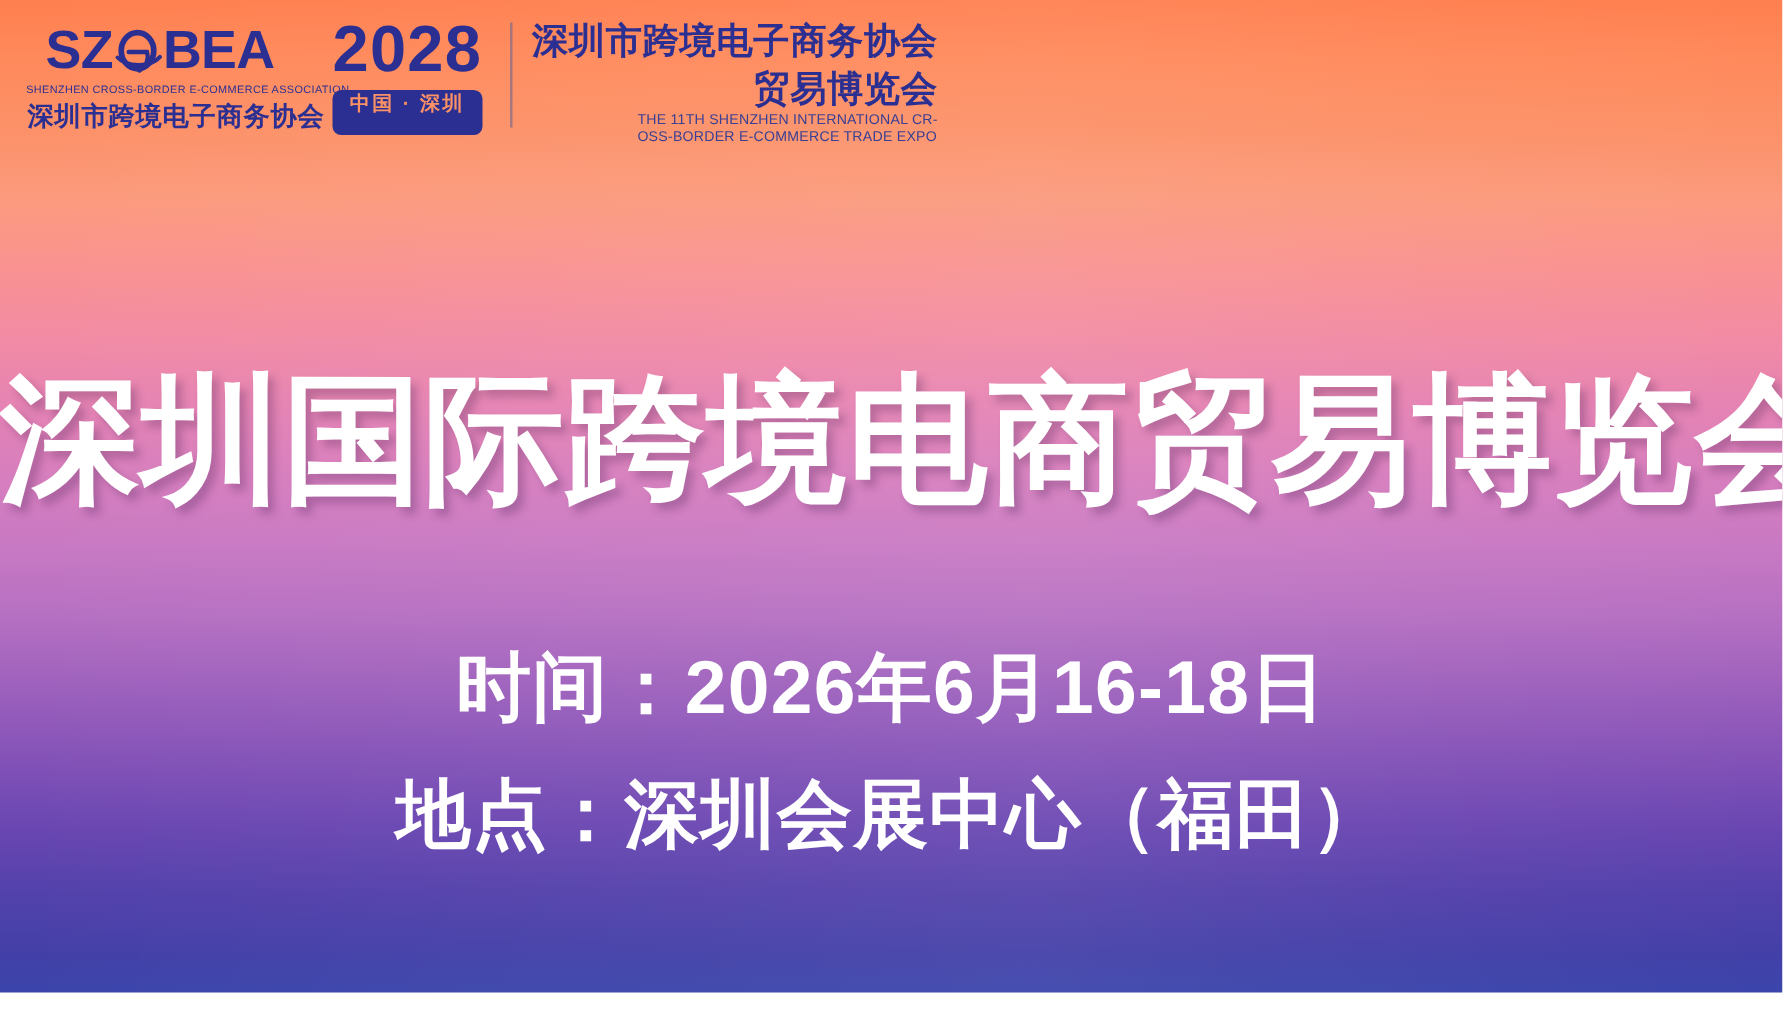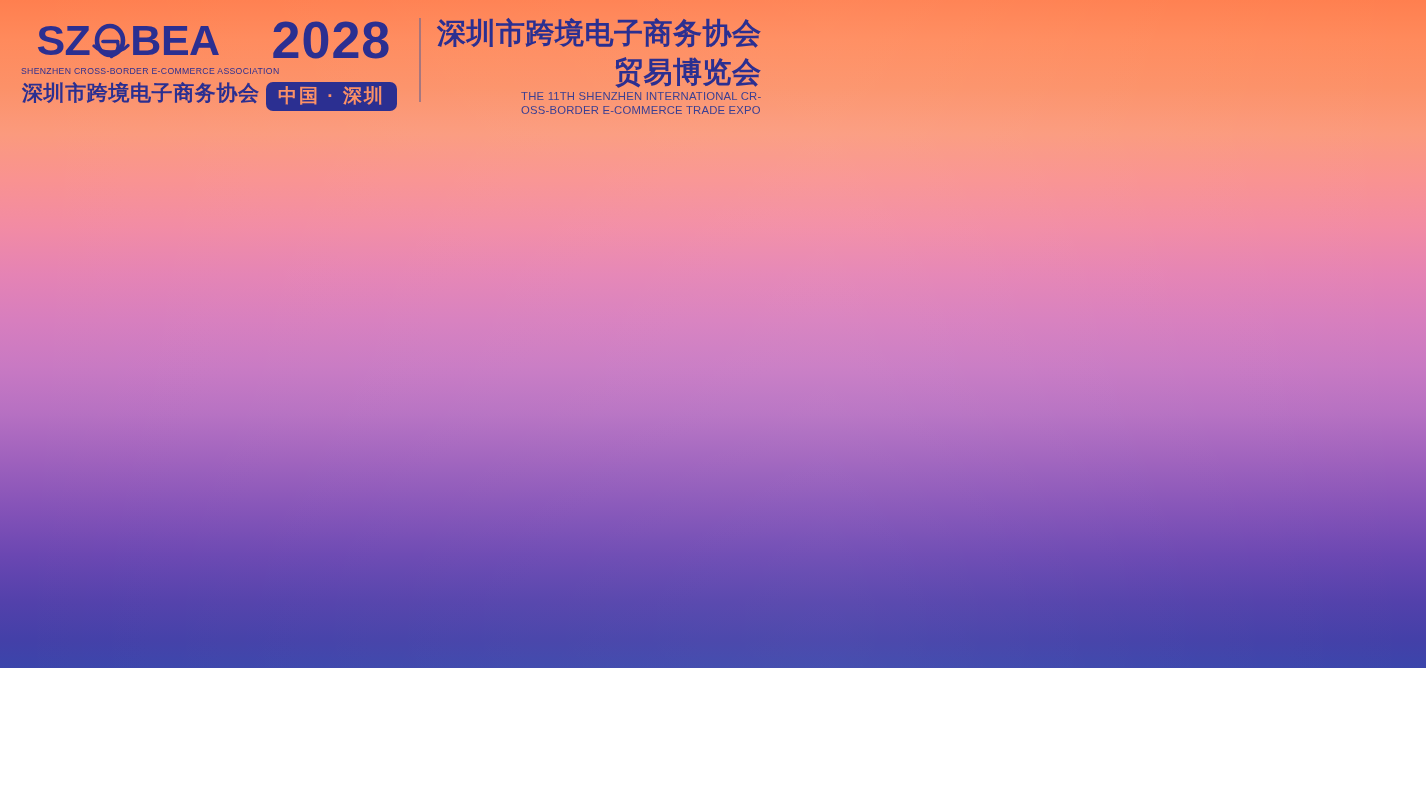--- a/index.html
+++ b/index.html
@@ -10,21 +10,21 @@
   body {
     width: 1426px;
     height: 812px;
     overflow: hidden;
     font-family: "Liberation Sans", "DejaVu Sans", sans-serif;
   }
 
   .banner {
     position: relative;
     width: 1426px;
-    height: 668px;
+    height: 794px;
     overflow: hidden;
     background:
       linear-gradient(180deg,
         #ff7f4f 0%,
         #ff8a5c 6%,
         #fc9168 13%,
         #fb9a7d 20%,
         #f99291 27%,
         #f28ba4 34%,
         #e583b4 41%,
@@ -124,27 +124,27 @@
   }
   .year-num {
     font-size: 52px;
     font-weight: 700;
     color: #2b2f91;
     letter-spacing: 1px;
     line-height: 1;
     font-family: "Liberation Sans", "DejaVu Sans", sans-serif;
   }
   .year-badge {
-    margin-top: 16px;
+    margin-top: 6px;
     background: #2b2f91;
     color: #fc9166;
     border-radius: 7px;
-    font-size: 19px;
-    font-weight: 700;
-    padding: 4px 12px 6px;
+    font-size: 16px;
+    font-weight: 700;
+    padding: 4px 12px 16px;
     letter-spacing: 2px;
     white-space: nowrap;
     line-height: 1;
     font-family: "Liberation Sans", "DejaVu Sans", sans-serif;
   }
 
   .divider {
     width: 2px;
     height: 84px;
     background: #8a6e86;
@@ -270,15 +270,20 @@
       <div class="expo-row2">
         <div class="expo-cn-2">贸易博览会</div>
         <div class="expo-en">
           <div>THE 11TH SHENZHEN INTERNATIONAL CR-</div>
           <div>OSS-BORDER E-COMMERCE TRADE EXPO</div>
         </div>
       </div>
     </div>
   </div>
 
-
+  <div class="main-title">深圳国际跨境电商贸易博览会</div>
+
+  <div class="info">
+    <div class="info-line">时间：2026年6月16-18日</div>
+    <div class="info-line">地点：深圳会展中心（福田）</div>
+  </div>
 
 </div>
 
 </body></html>

